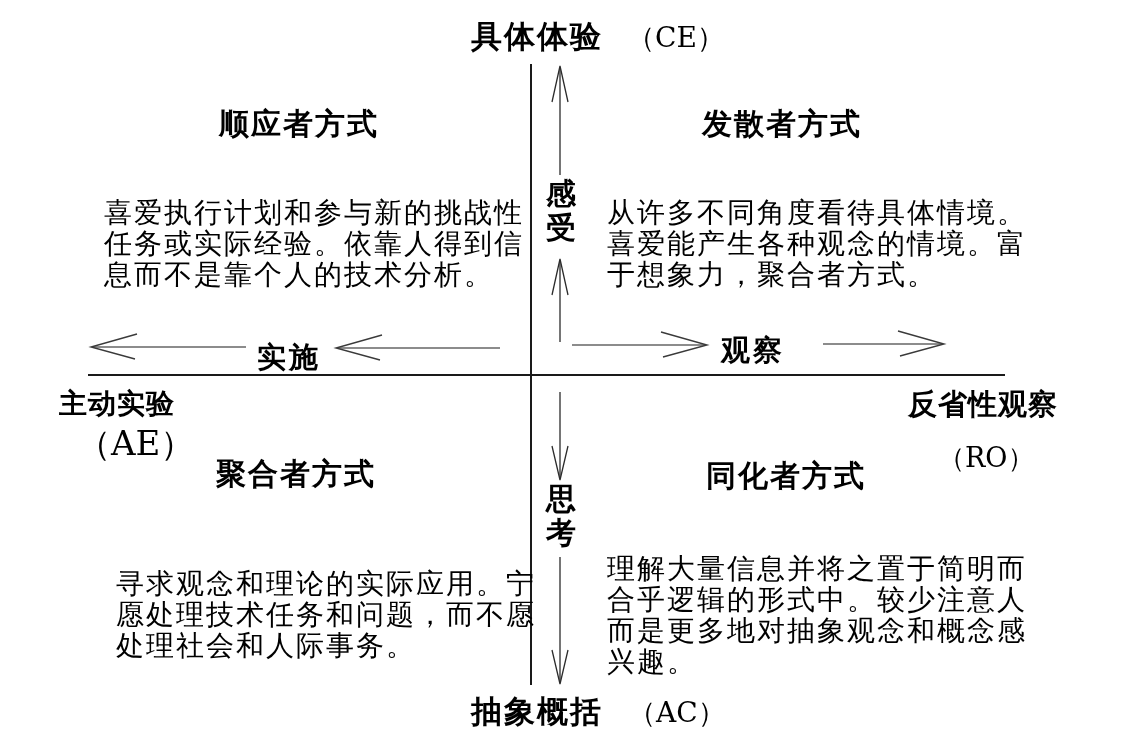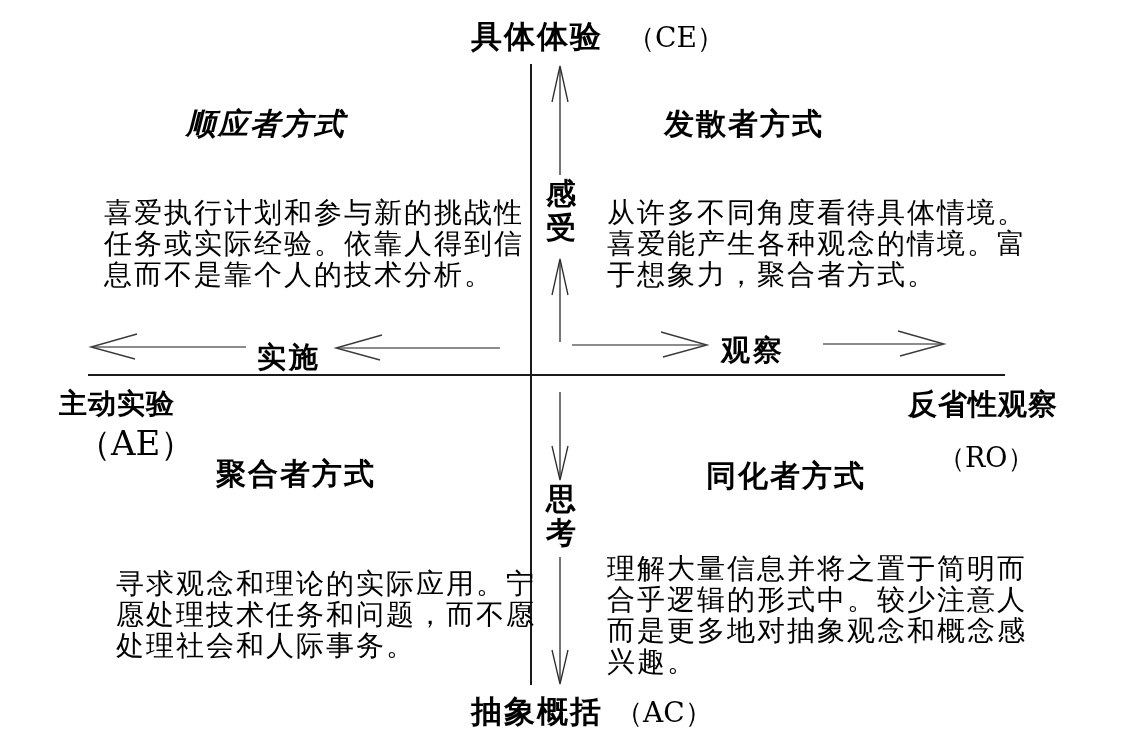--- a/index.html
+++ b/index.html
@@ -8,30 +8,30 @@
     color:#000;font-family:"DejaVu Sans",sans-serif;overflow:hidden;
   }
   .abs{position:absolute;white-space:nowrap;}
   .hd{font-weight:bold;font-family:"DejaVu Sans",sans-serif;}
   .code{font-family:"DejaVu Serif",serif;font-weight:normal;}
 
   
   #top-pole{left:471px;top:16px;font-size:31px;letter-spacing:2px;}
   #top-pole .code{font-size:28px;margin-left:24px;letter-spacing:0;}
   #bottom-pole{left:471px;top:691px;font-size:31px;letter-spacing:2px;}
-  #bottom-pole .code{font-size:28px;margin-left:12px;letter-spacing:0;}
+  #bottom-pole .code{font-size:28px;margin-left:25px;letter-spacing:0;}
   #left-pole{left:59px;top:385px;font-size:28px;letter-spacing:1px;}
   #left-pole-code{left:77px;top:421px;font-size:34px;}
   #right-pole{left:908px;top:385px;font-size:29px;letter-spacing:1px;}
   #right-pole-code{left:938px;top:440px;font-size:27px;}
 
   
   .q-title{font-size:30px;font-weight:bold;letter-spacing:2px;}
-  #tl-title{left:186px;top:104px;font-style:italic;}
-  #tr-title{left:664px;top:104px;}
+  #tl-title{left:219px;top:104px;}
+  #tr-title{left:702px;top:104px;}
   #bl-title{left:216px;top:454px;}
   #br-title{left:706px;top:456px;}
 
   
   .q-body{
     position:absolute;width:428px;font-family:"DejaVu Serif",serif;
     font-size:28px;line-height:31px;letter-spacing:2px;white-space:normal;
     word-break:normal;text-align:left;
   }
   #tl-body{left:104px;top:197px;}

